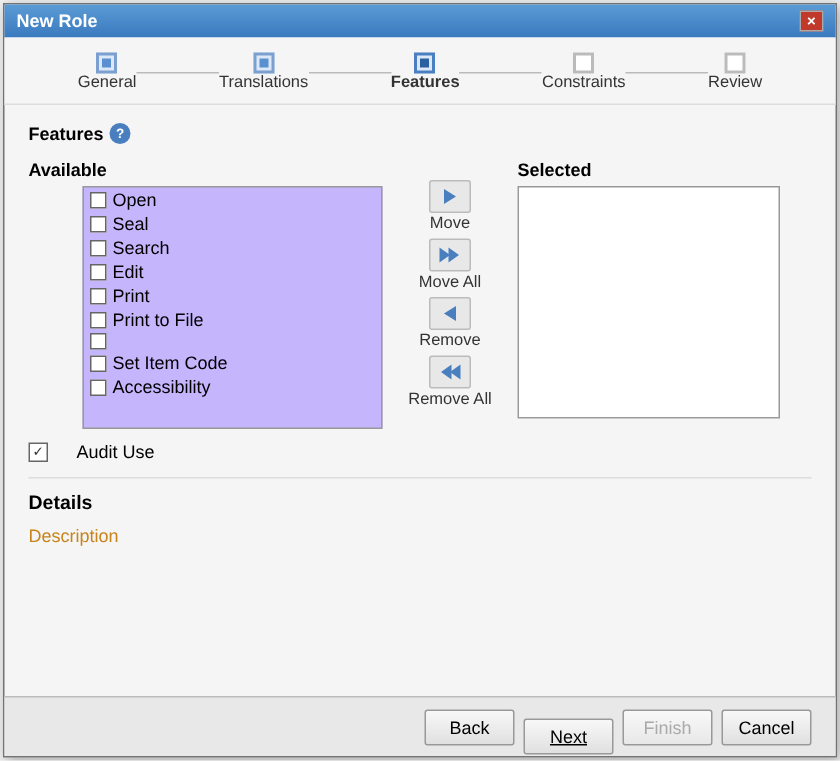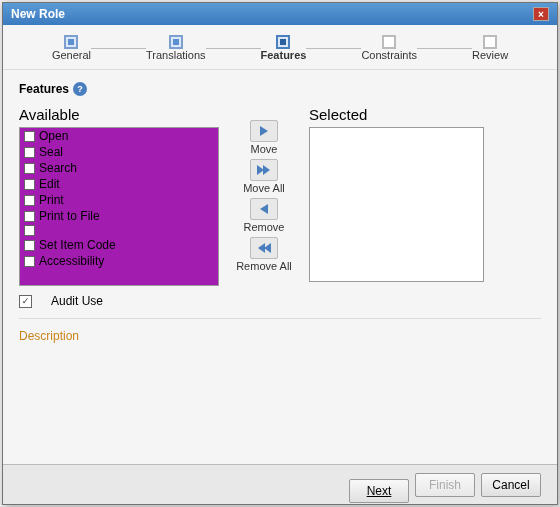--- a/index.html
+++ b/index.html
@@ -10,22 +10,22 @@
     .title-bar-close { background: #c0392b; border: 1px solid #aaa; width: 16px; height: 14px; display: flex; align-items: center; justify-content: center; cursor: pointer; color: white; font-size: 10px; font-weight: bold; }
     .wizard-steps { display: flex; justify-content: center; align-items: center; padding: 10px 20px 8px; background: #f5f5f5; border-bottom: 1px solid #ddd; }
     .step { display: flex; flex-direction: column; align-items: center; position: relative; }
     .step-label { font-size: 11px; color: #333; white-space: nowrap; }
     .step-label.bold { font-weight: bold; }
     .content { flex: 1; padding: 12px 16px; overflow: hidden; }
     .section-title { font-size: 13px; font-weight: bold; display: flex; align-items: center; gap: 4px; margin-bottom: 10px; }
     .help-icon { width: 14px; height: 14px; border-radius: 50%; background: #4a7fbf; color: white; display: flex; align-items: center; justify-content: center; font-size: 9px; font-weight: bold; cursor: pointer; }
     .features-area { display: flex; gap: 10px; height: 180px; }
     .list-section { display: flex; flex-direction: column; }
-    .list-label { font-weight: normal; margin-bottom: 4px; font-size: 15px; }
-    .list-box { width: 200px; height: 196px; border: 1px solid #999; background: #a21caf; overflow-y: scroll; }
+    .list-label { font-weight: bold; margin-bottom: 4px; font-size: 12px; }
+    .list-box { width: 200px; height: 196px; border: 1px solid #999; background: #c4b5fd; overflow-y: scroll; margin-left: 36px; }
     .list-item { display: flex; align-items: center; padding: 1px 4px; cursor: pointer; gap: 4px; }
     .checkbox { width: 11px; height: 11px; border: 1px solid #666; background: white; flex-shrink: 0; display: flex; align-items: center; justify-content: center; }
     .transfer-buttons { display: flex; flex-direction: column; align-items: center; justify-content: center; gap: 4px; width: 70px; }
     .transfer-btn { display: flex; flex-direction: column; align-items: center; cursor: pointer; gap: 1px; }
     .btn-icon { width: 28px; height: 22px; border: 1px solid #bbb; background: #e8e8e8; display: flex; align-items: center; justify-content: center; border-radius: 2px; font-size: 14px; color: #4a7fbf; }
     .btn-label { font-size: 11px; color: #333; }
     .selected-box { width: 175px; height: 155px; border: 1px solid #999; background: white; overflow-y: auto; }
     .audit-row { margin-top: 8px; display: flex; align-items: center; gap: 19px; }
     .audit-checkbox { width: 13px; height: 13px; border: 1px solid #666; background: white; display: flex; align-items: center; justify-content: center; cursor: pointer; }
     .audit-checkbox.checked::after { content: '✓'; font-size: 9px; color: #333; }
@@ -204,25 +204,27 @@
         <div class="selected-box"></div>
       </div>
     </div>
 
     <div class="audit-row">
       <div class="audit-checkbox checked"></div>
       <span>Audit Use</span>
     </div>
 
     <div class="details-section">
+      <div class="details-label">Details</div>
       <div class="detail-row">
         <span class="detail-key">Description</span>
         <span class="detail-value"></span>
       </div>
     </div>
   </div>
 
   <div class="footer">
+    <button class="footer-btn">Back</button>
     <button class="footer-btn primary">Next</button>
     <button class="footer-btn disabled" disabled="">Finish</button>
     <button class="footer-btn">Cancel</button>
   </div>
 </div>
 
 </body></html>

